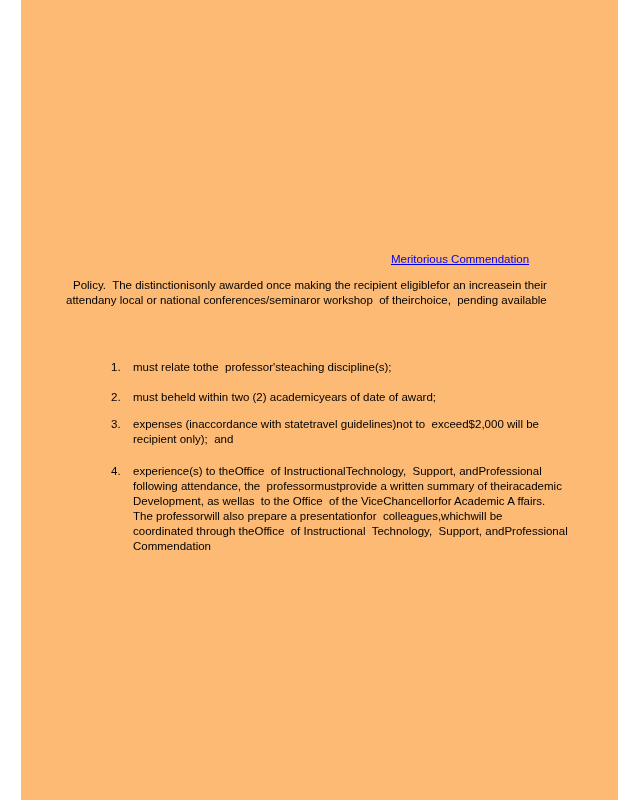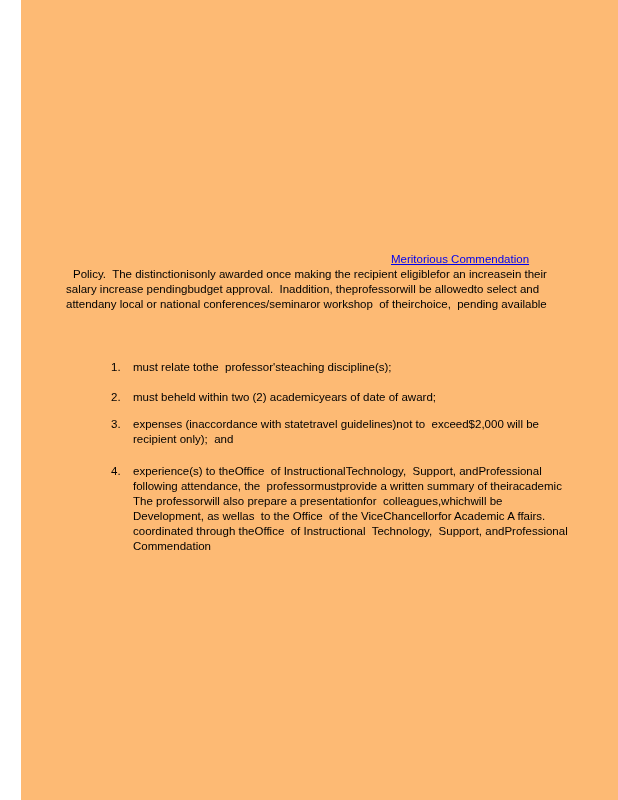--- a/index.html
+++ b/index.html
@@ -16,21 +16,21 @@
     margin-left:21px;
   }
   .line { white-space:pre; }
   .title-link {
     position:absolute; top:252px; left:370px;
     color:#0000EE;
     text-decoration:underline;
     cursor:pointer;
     white-space:pre;
   }
-  .policy { position:absolute; top:267px; left:45px; }
+  .policy { position:absolute; top:278px; left:45px; }
   .policy .line.first { text-indent:7px; }
   .list-item { position:absolute; left:90px; display:flex; align-items:flex-start; }
   .list-item .num { flex:0 0 22px; width:22px; }
   .item-1 { top:360px; }
   .item-2 { top:390px; }
   .item-3 { top:417px; }
   .item-4 { top:464px; }
   .footer-line {
     position:absolute; top:604px; left:387px;
     font-style:italic;
@@ -39,21 +39,20 @@
 </style>
 </head>
 <body>
 
 <div class="page">
 
   <a class="title-link">Meritorious Commendation</a>
 
   <div class="policy">
     <div class="line first">Policy.  The distinctionisonly awarded once making the recipient eligiblefor an increasein their</div>
-    <div class="line">salary increase pendingbudget approval.  Inaddition, theprofessorwill be allowedto select and</div>
     <div class="line">attendany local or national conferences/seminaror workshop  of theirchoice,  pending available</div>
   </div>
 
   <div class="list-item item-1">
     <div class="num">1.</div>
     <div class="body">
       <div class="line">must relate tothe  professor'steaching discipline(s);</div>
     </div>
   </div>
 
@@ -70,21 +69,21 @@
       <div class="line">expenses (inaccordance with statetravel guidelines)not to  exceed$2,000 will be</div>
       <div class="line">recipient only);  and</div>
     </div>
   </div>
 
   <div class="list-item item-4">
     <div class="num">4.</div>
     <div class="body">
       <div class="line">experience(s) to theOffice  of InstructionalTechnology,  Support, andProfessional</div>
       <div class="line">following attendance, the  professormustprovide a written summary of theiracademic</div>
+      <div class="line">Development, as wellas  to the Office  of the ViceChancellorfor Academic A ffairs.</div>
       <div class="line">The professorwill also prepare a presentationfor  colleagues,whichwill be</div>
-      <div class="line">Development, as wellas  to the Office  of the ViceChancellorfor Academic A ffairs.</div>
       <div class="line">coordinated through theOffice  of Instructional  Technology,  Support, andProfessional</div>
       <div class="line">Commendation</div>
     </div>
   </div>
 
 
 </div>
 
 </body></html>

